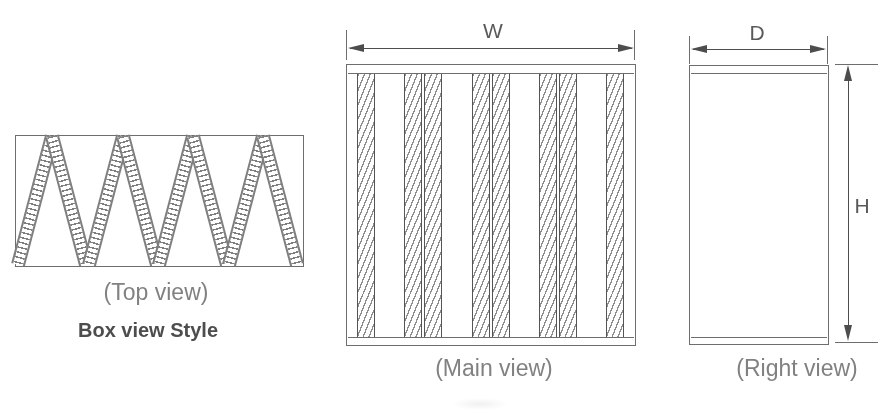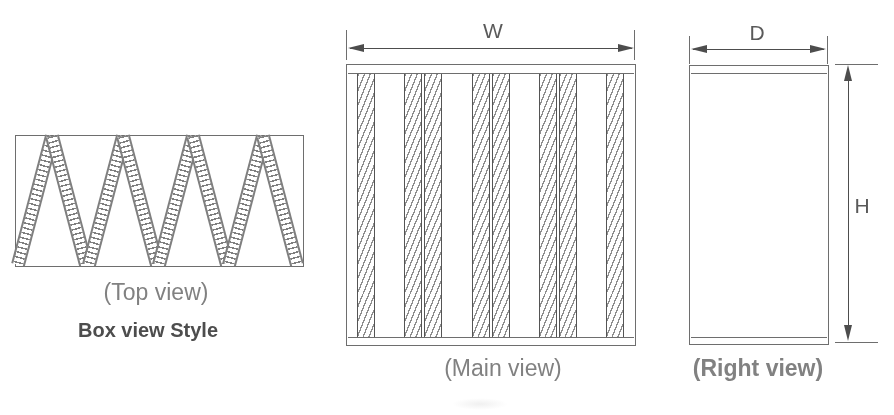--- a/index.html
+++ b/index.html
@@ -83,21 +83,21 @@
         <div class="strip" style="left: 357px;"></div>
         <div class="strip" style="left: 404px;"></div>
         <div class="strip" style="left: 424px;"></div>
         <div class="strip" style="left: 472px;"></div>
         <div class="strip" style="left: 492px;"></div>
         <div class="strip" style="left: 539px;"></div>
         <div class="strip" style="left: 559px;"></div>
         <div class="strip" style="left: 606px;"></div>
       </div>
 
-    <div class="caption" style="left:418px;top:355px;">(Main view)</div>
+    <div class="caption" style="left:409px;top:355px;">(Main view)</div>
   </div>
 
   <div>
 
     <div class="tick-v" style="left:689px;top:36px;height:28px;"></div>
     <div class="tick-v" style="left:827px;top:36px;height:28px;"></div>
     <div class="dim-line-h" style="left:693px;top:48.5px;width:131px;"></div>
     <div class="arrow left" style="left:691px;top:44.5px;"></div>
     <div class="arrow right" style="left:810px;top:44.5px;"></div>
     <div class="dim-label" style="left:742px;top:22px;width:30px;">D</div>
@@ -106,18 +106,18 @@
     <div class="rail-line" style="left:691px;top:73px;width:136px;"></div>
     <div class="rail-line" style="left:691px;top:336.5px;width:136px;"></div>
 
     <div class="tick-h" style="left:835px;top:63.5px;width:43px;"></div>
     <div class="tick-h" style="left:835px;top:341.5px;width:43px;"></div>
     <div class="dim-line-v" style="left:847.5px;top:70px;height:266px;"></div>
     <div class="arrow up" style="left:843.5px;top:65px;"></div>
     <div class="arrow down" style="left:843.5px;top:325px;"></div>
     <div class="dim-label" style="left:850px;top:195px;width:24px;">H</div>
 
-    <div class="caption" style="left:673px;top:355px;font-weight:bold;">(Right view)</div>
+    <div class="caption" style="left:712px;top:355px;">(Right view)</div>
   </div>
 
   <div class="faint-artifact"></div>
 
 </div>
 
 </body></html>

